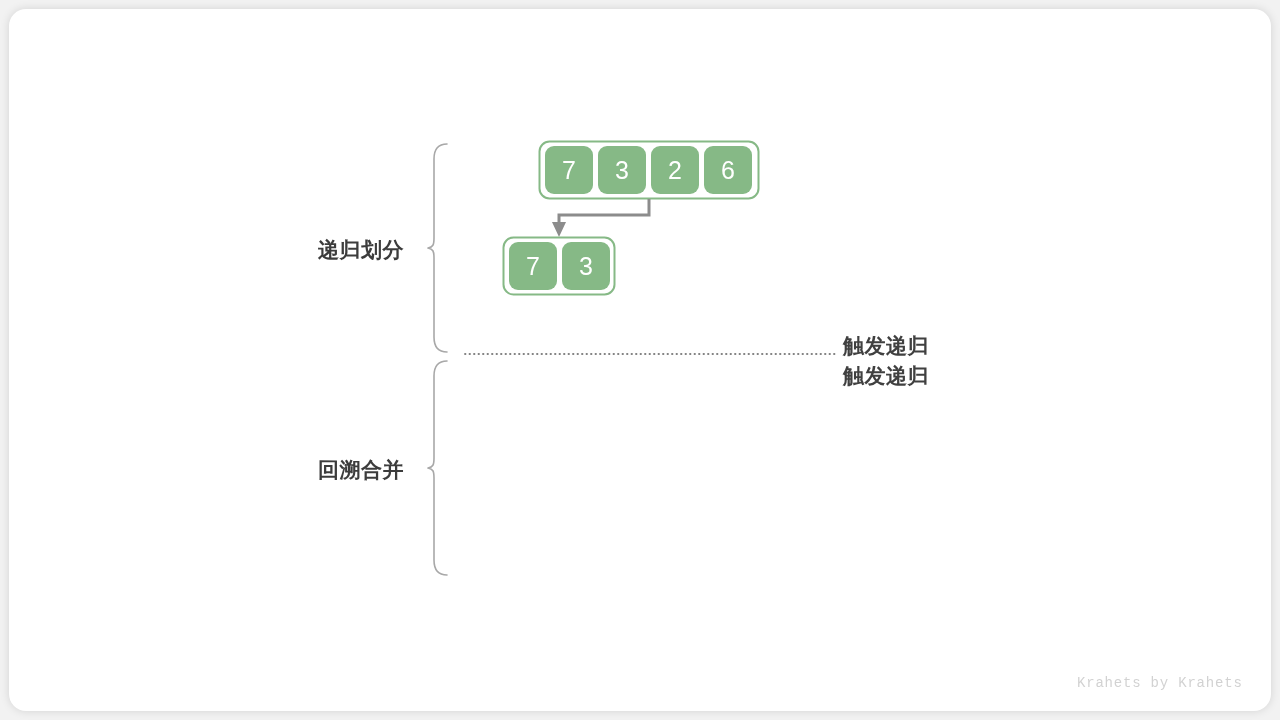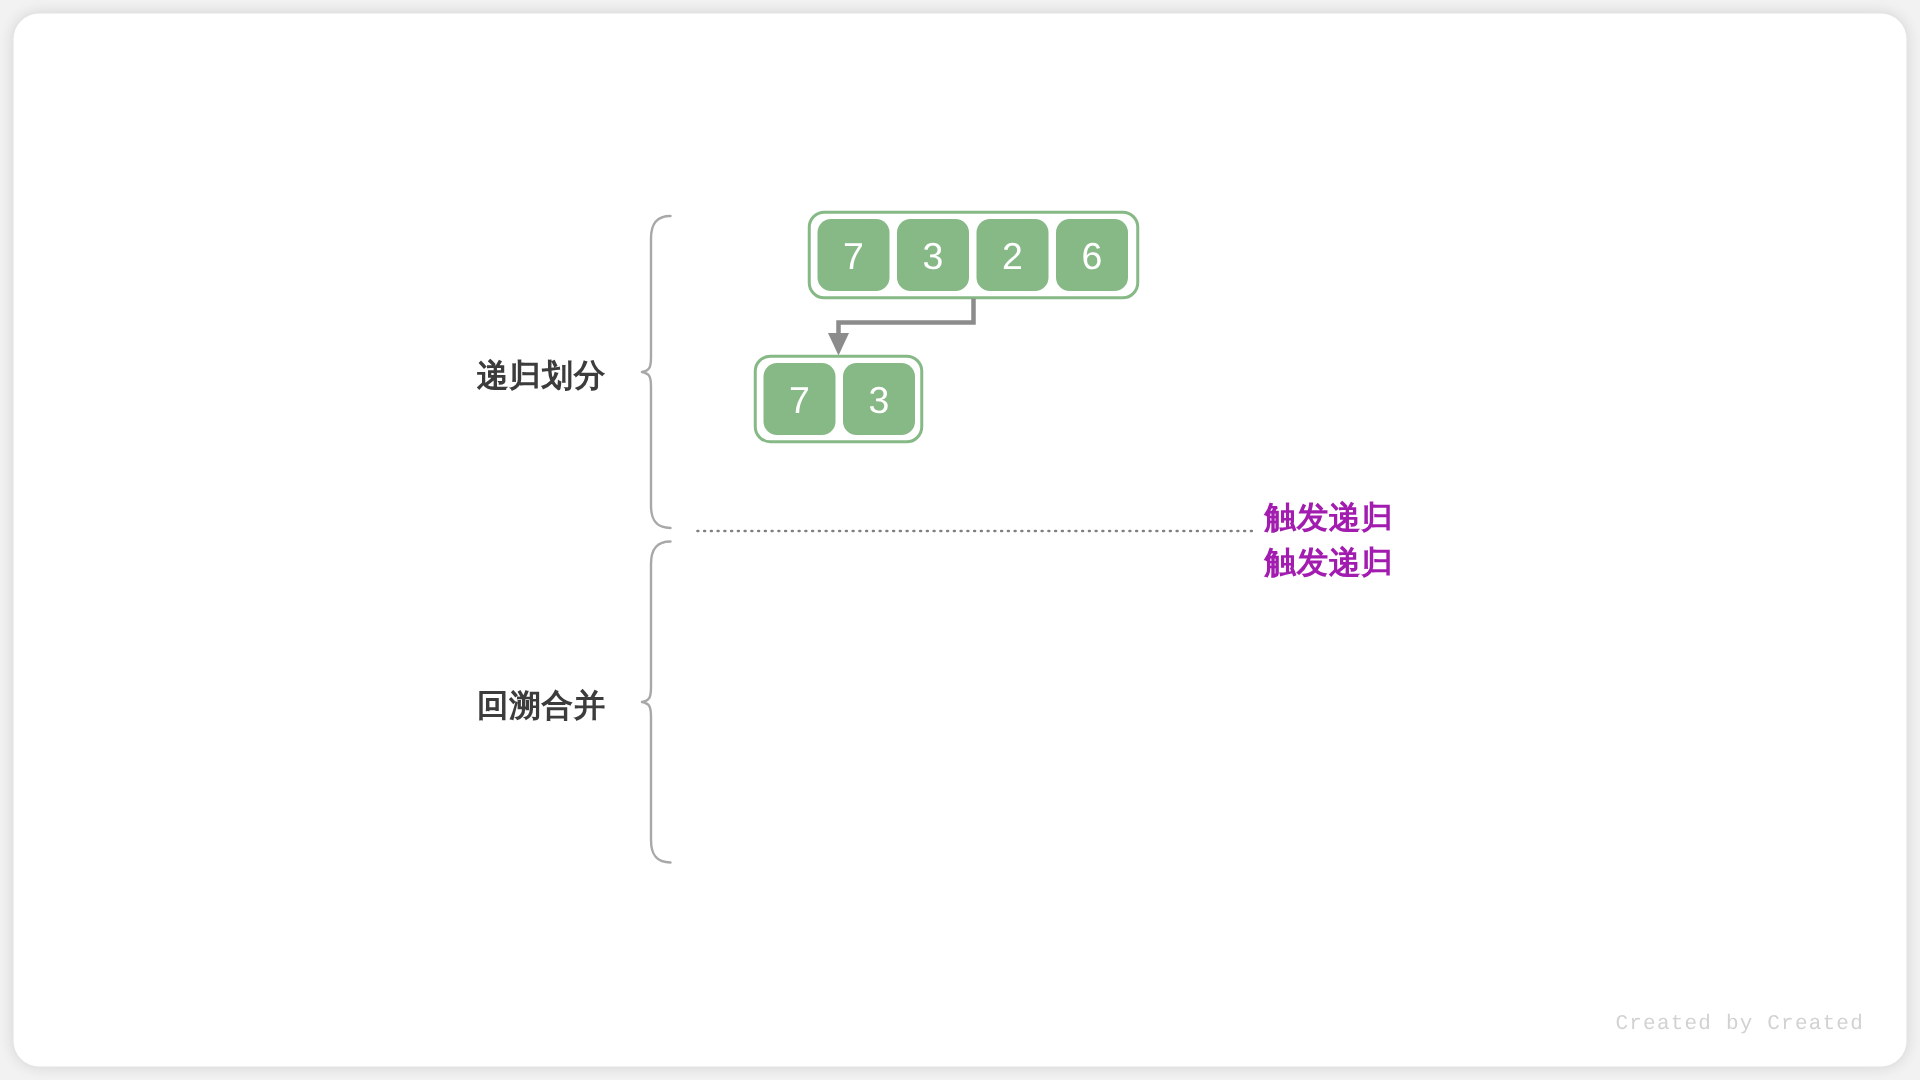--- a/index.html
+++ b/index.html
@@ -53,21 +53,21 @@
   }
   #label-divide { left: 224px; top: 236px; width: 180px; }
   #label-merge  { left: 224px; top: 456px; width: 180px; }
 
   #note-terminate {
     position: absolute;
     left: 843px;
     top: 331px;
     font-size: 21px;
     font-weight: bold;
-    color: #a21caf;
+    color: #404040;
     line-height: 30px;
     letter-spacing: 0.5px;
     white-space: nowrap;
   }
 
   #credit {
     position: absolute;
     left: 1077px;
     top: 675px;
     font-family: "Liberation Mono", "DejaVu Sans Mono", monospace;
@@ -144,15 +144,15 @@
 
   <div class="side-label" id="label-divide">递归划分</div>
 
   <div class="side-label" id="label-merge">回溯合并</div>
 
   <div id="note-terminate">
     <div>触发递归</div>
     <div>触发递归</div>
   </div>
 
-  <div id="credit">Created by Created</div>
+  <div id="credit">Krahets by Krahets</div>
 
 </div>
 
 </body></html>

